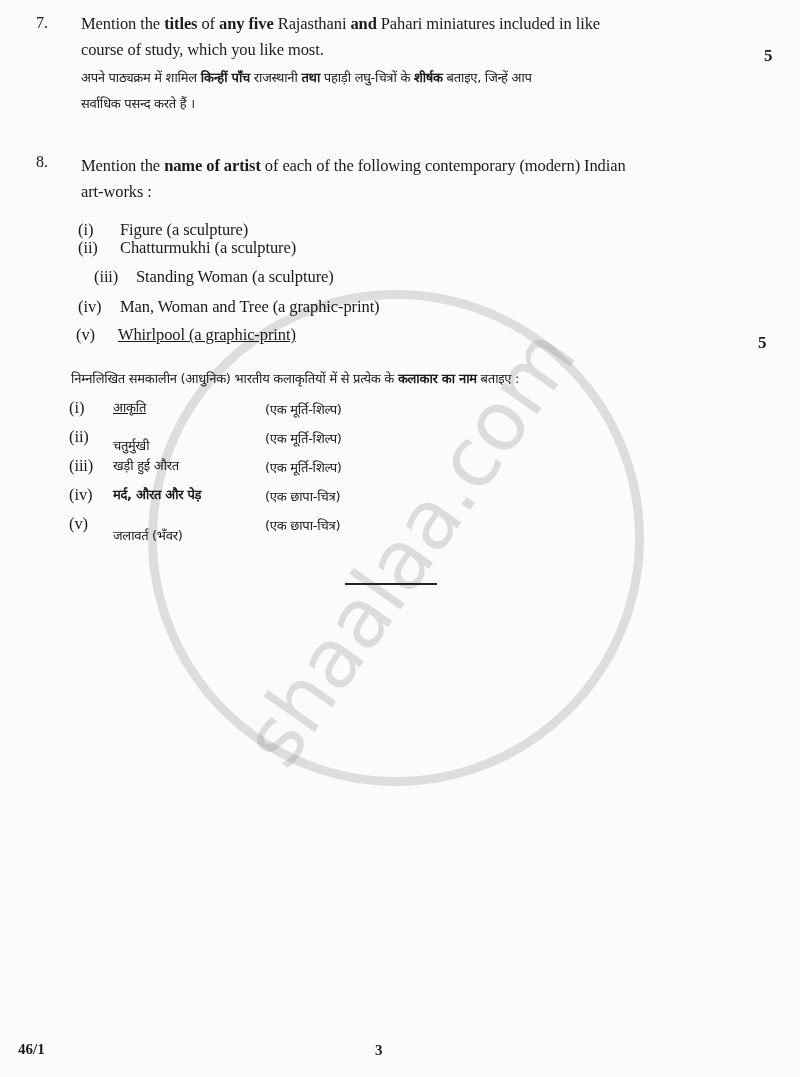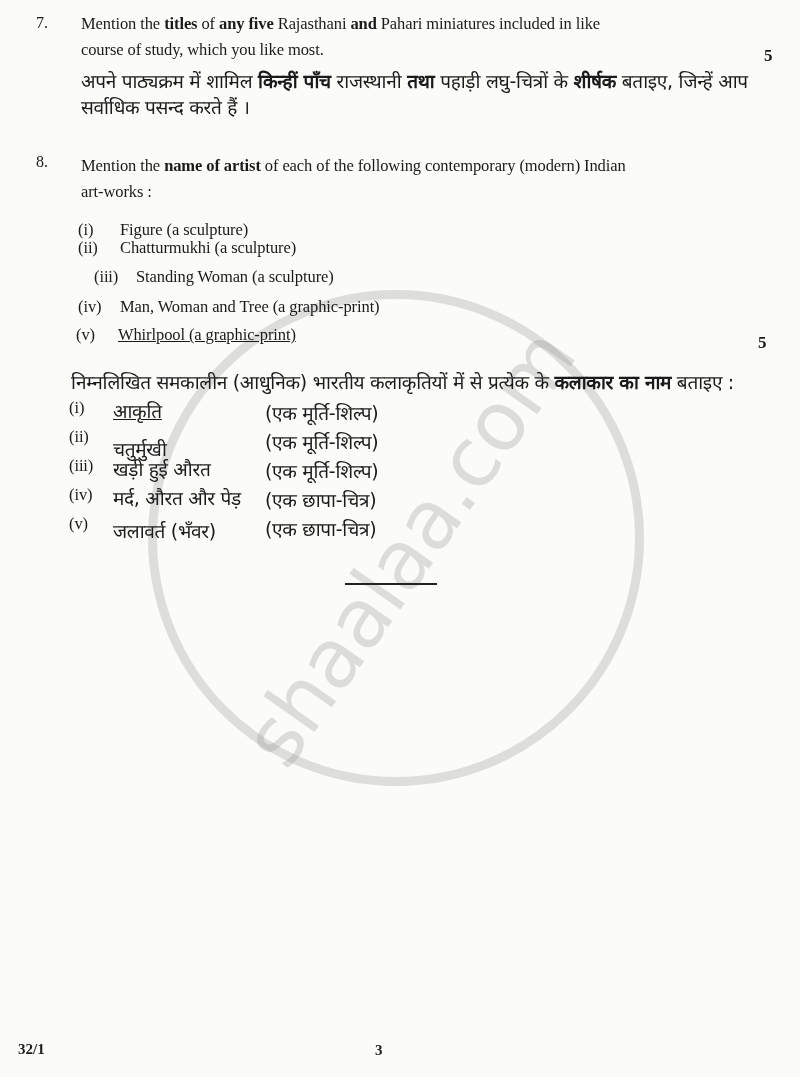--- a/index.html
+++ b/index.html
@@ -5,21 +5,21 @@
     html, body { margin: 0; padding: 0; }
     body {
       width: 800px; height: 1077px; position: relative; overflow: hidden;
       background: #fbfbf9;
       font-family: "Liberation Serif", "DejaVu Serif", serif;
       color: #1a1a1a;
     }
     .abs { position: absolute; }
     .qnum { font-size: 16px; }
     .line { font-size: 16.5px; white-space: nowrap; letter-spacing: -0.1px; }
-    .hi { font-size: 19px; white-space: nowrap; font-family: "DejaVu Sans", "Liberation Sans", sans-serif; letter-spacing: -0.3px; }
+    .hi { font-size: 13px; white-space: nowrap; font-family: "DejaVu Sans", "Liberation Sans", sans-serif; letter-spacing: -0.3px; }
     b { font-weight: bold; }
     .marks { font-size: 17px; font-weight: bold; }
     .item-label { width: 42px; display: inline-block; }
     .footer { font-size: 15px; font-weight: bold; }
     .watermark-circle {
       position: absolute; left: 148px; top: 290px; width: 496px; height: 496px;
       border: 9px solid rgba(160,160,160,0.32); border-radius: 50%; box-sizing: border-box;
       pointer-events: none;
     }
     .watermark-text {
@@ -75,25 +75,25 @@
   <span class="abs hi" style="left:44px; top:9px;">चतुर्मुखी</span>
   <span class="abs hi" style="left:196px; top:2px;">(एक मूर्ति-शिल्प)</span>
 </div>
 <div class="abs" style="left:69px; top:456px;">
   <span class="abs line" style="left:0; top:0;">(iii)</span>
   <span class="abs hi" style="left:44px; top:0;">खड़ी हुई औरत</span>
   <span class="abs hi" style="left:196px; top:2px;">(एक मूर्ति-शिल्प)</span>
 </div>
 <div class="abs" style="left:69px; top:485px;">
   <span class="abs line" style="left:0; top:0;">(iv)</span>
-  <span class="abs hi" style="left:44px; top:0;">मर्द, औरत और पेड़</span>
+  <span class="abs hi" style="left:44px; top:0;font-weight:bold;">मर्द, औरत और पेड़</span>
   <span class="abs hi" style="left:196px; top:2px;">(एक छापा-चित्र)</span>
 </div>
 <div class="abs" style="left:69px; top:514px;">
   <span class="abs line" style="left:0; top:0;">(v)</span>
-  <span class="abs hi" style="left:44px; top:4px;text-align:right;">जलावर्त (भँवर)</span>
+  <span class="abs hi" style="left:44px; top:12px;text-align:right;">जलावर्त (भँवर)</span>
   <span class="abs hi" style="left:196px; top:2px;">(एक छापा-चित्र)</span>
 </div>
 
 <div class="divider"></div>
 
-<div class="abs footer" style="left:18px; top:1041px;">32/1</div>
+<div class="abs footer" style="left:18px; top:1041px;">46/1</div>
 <div class="abs footer" style="left:375px; top:1042px;">3</div>
 
 </body></html>

